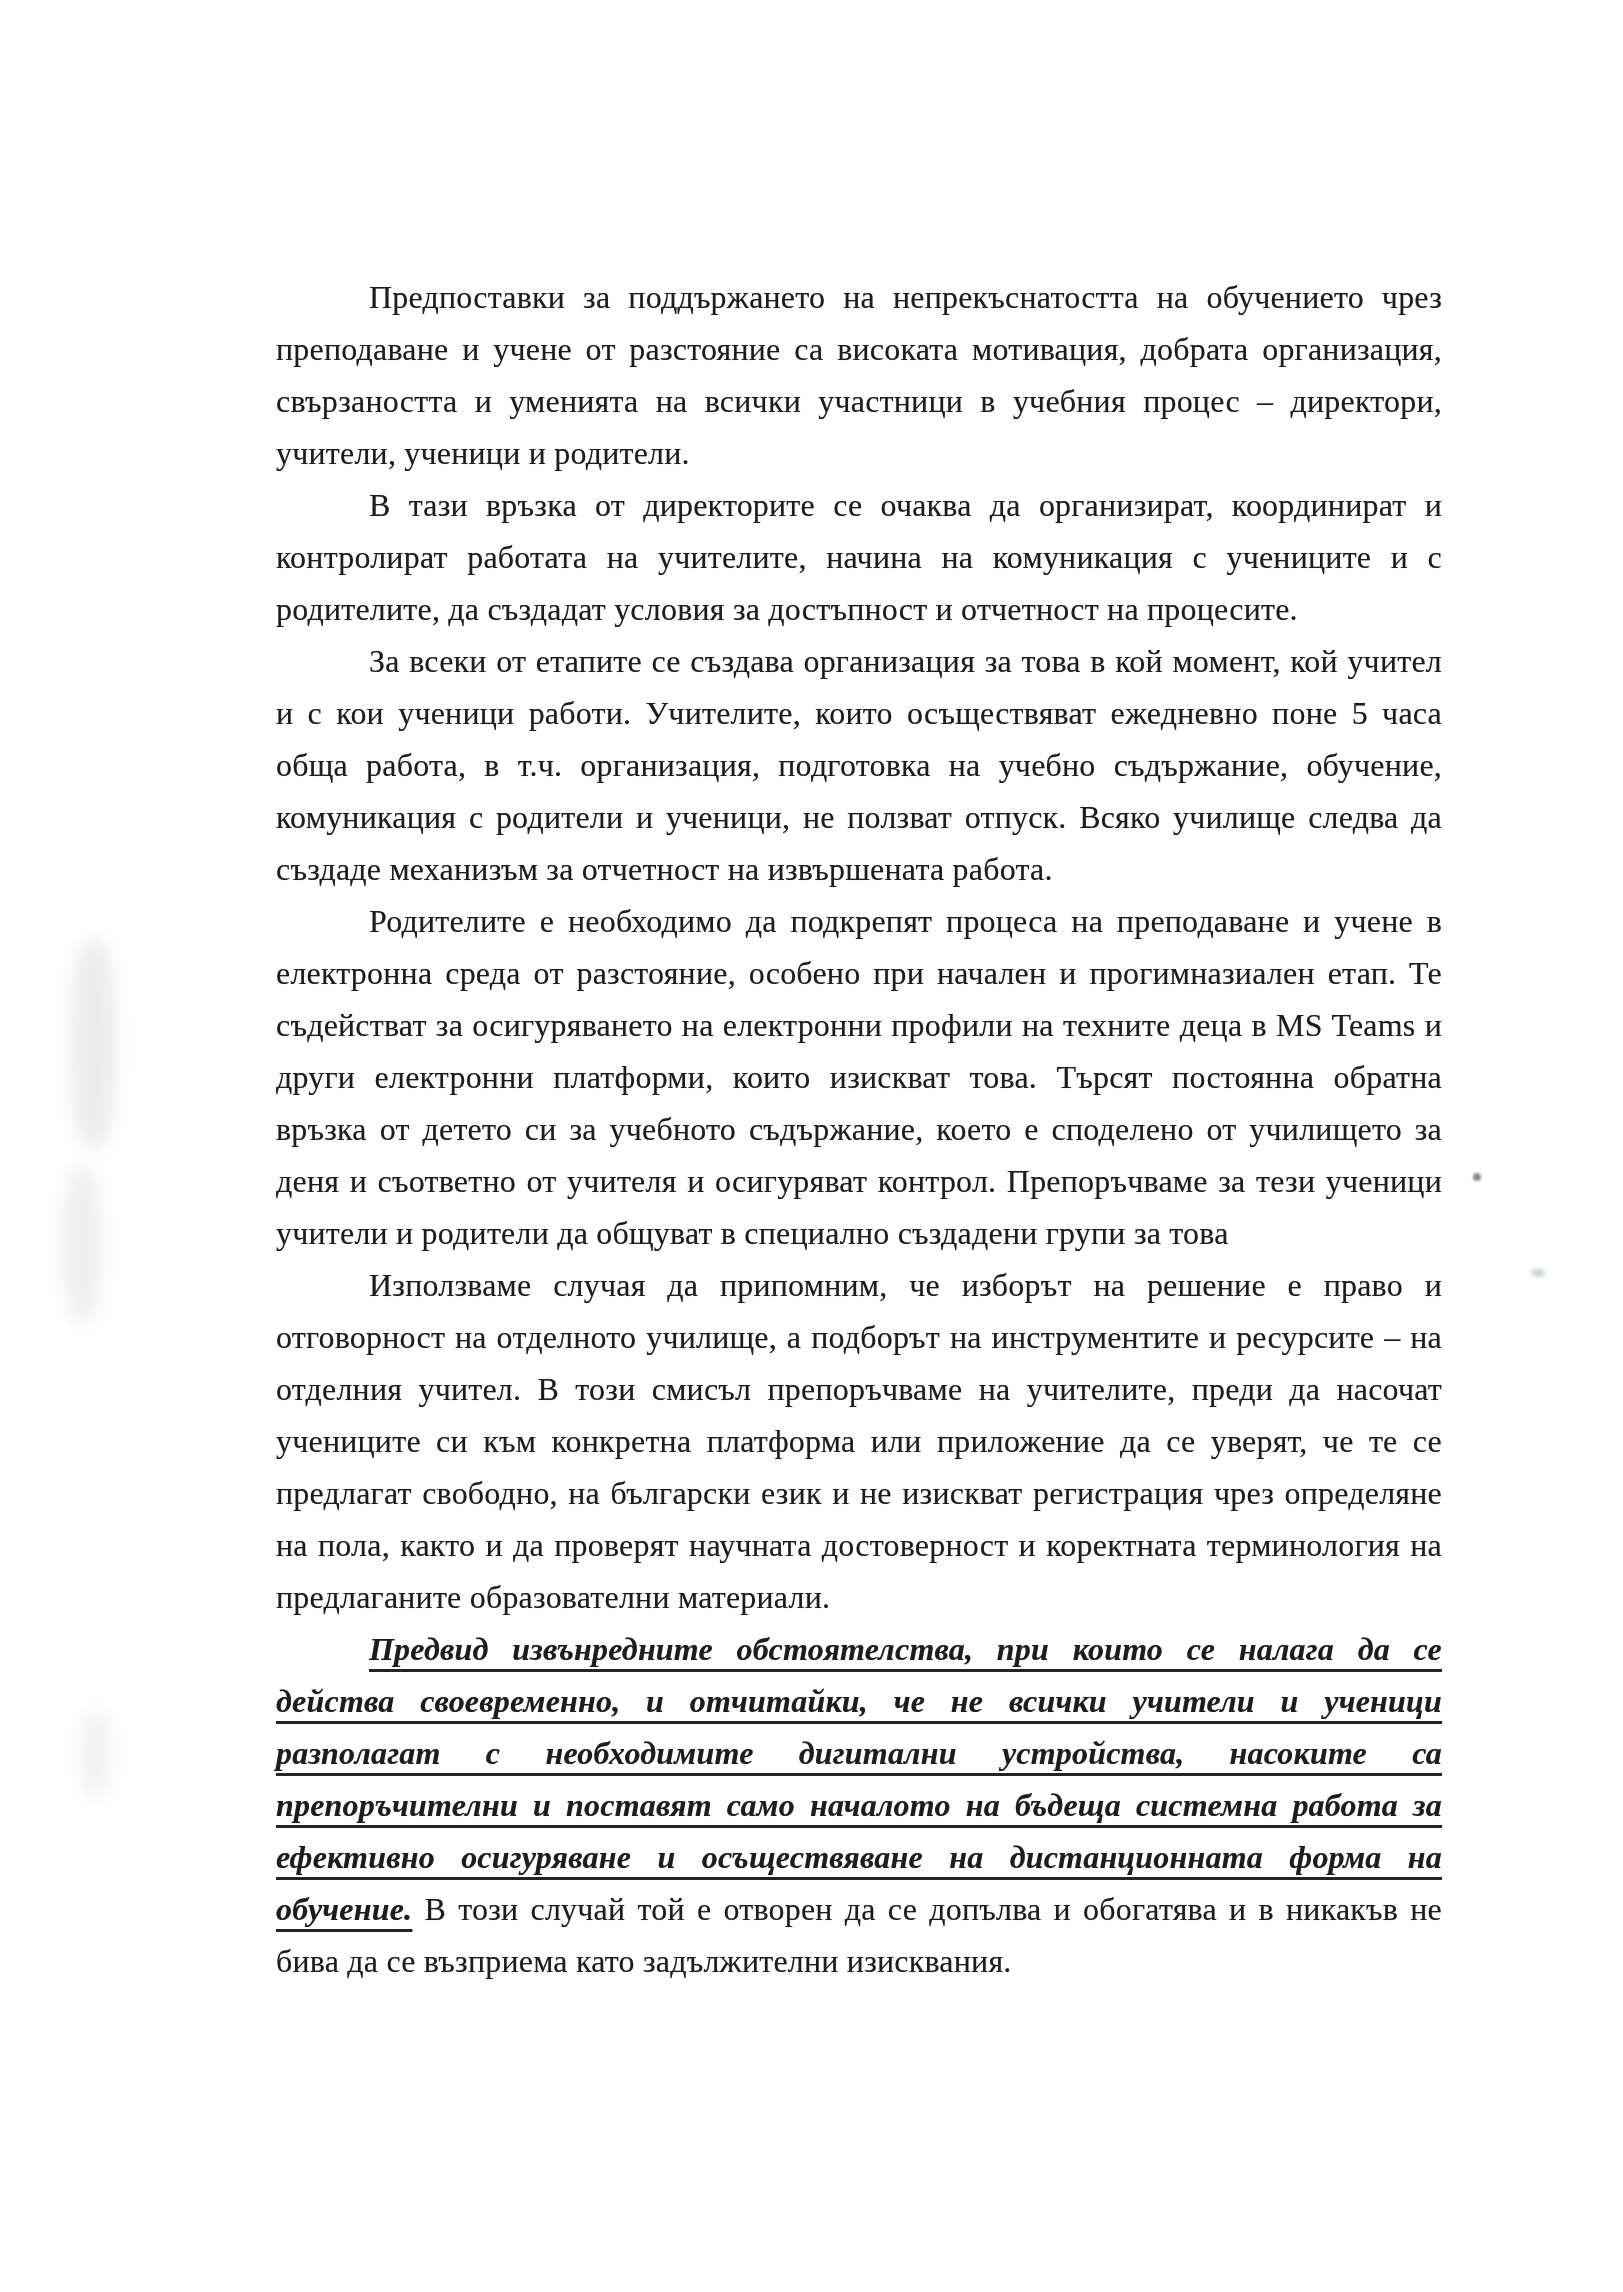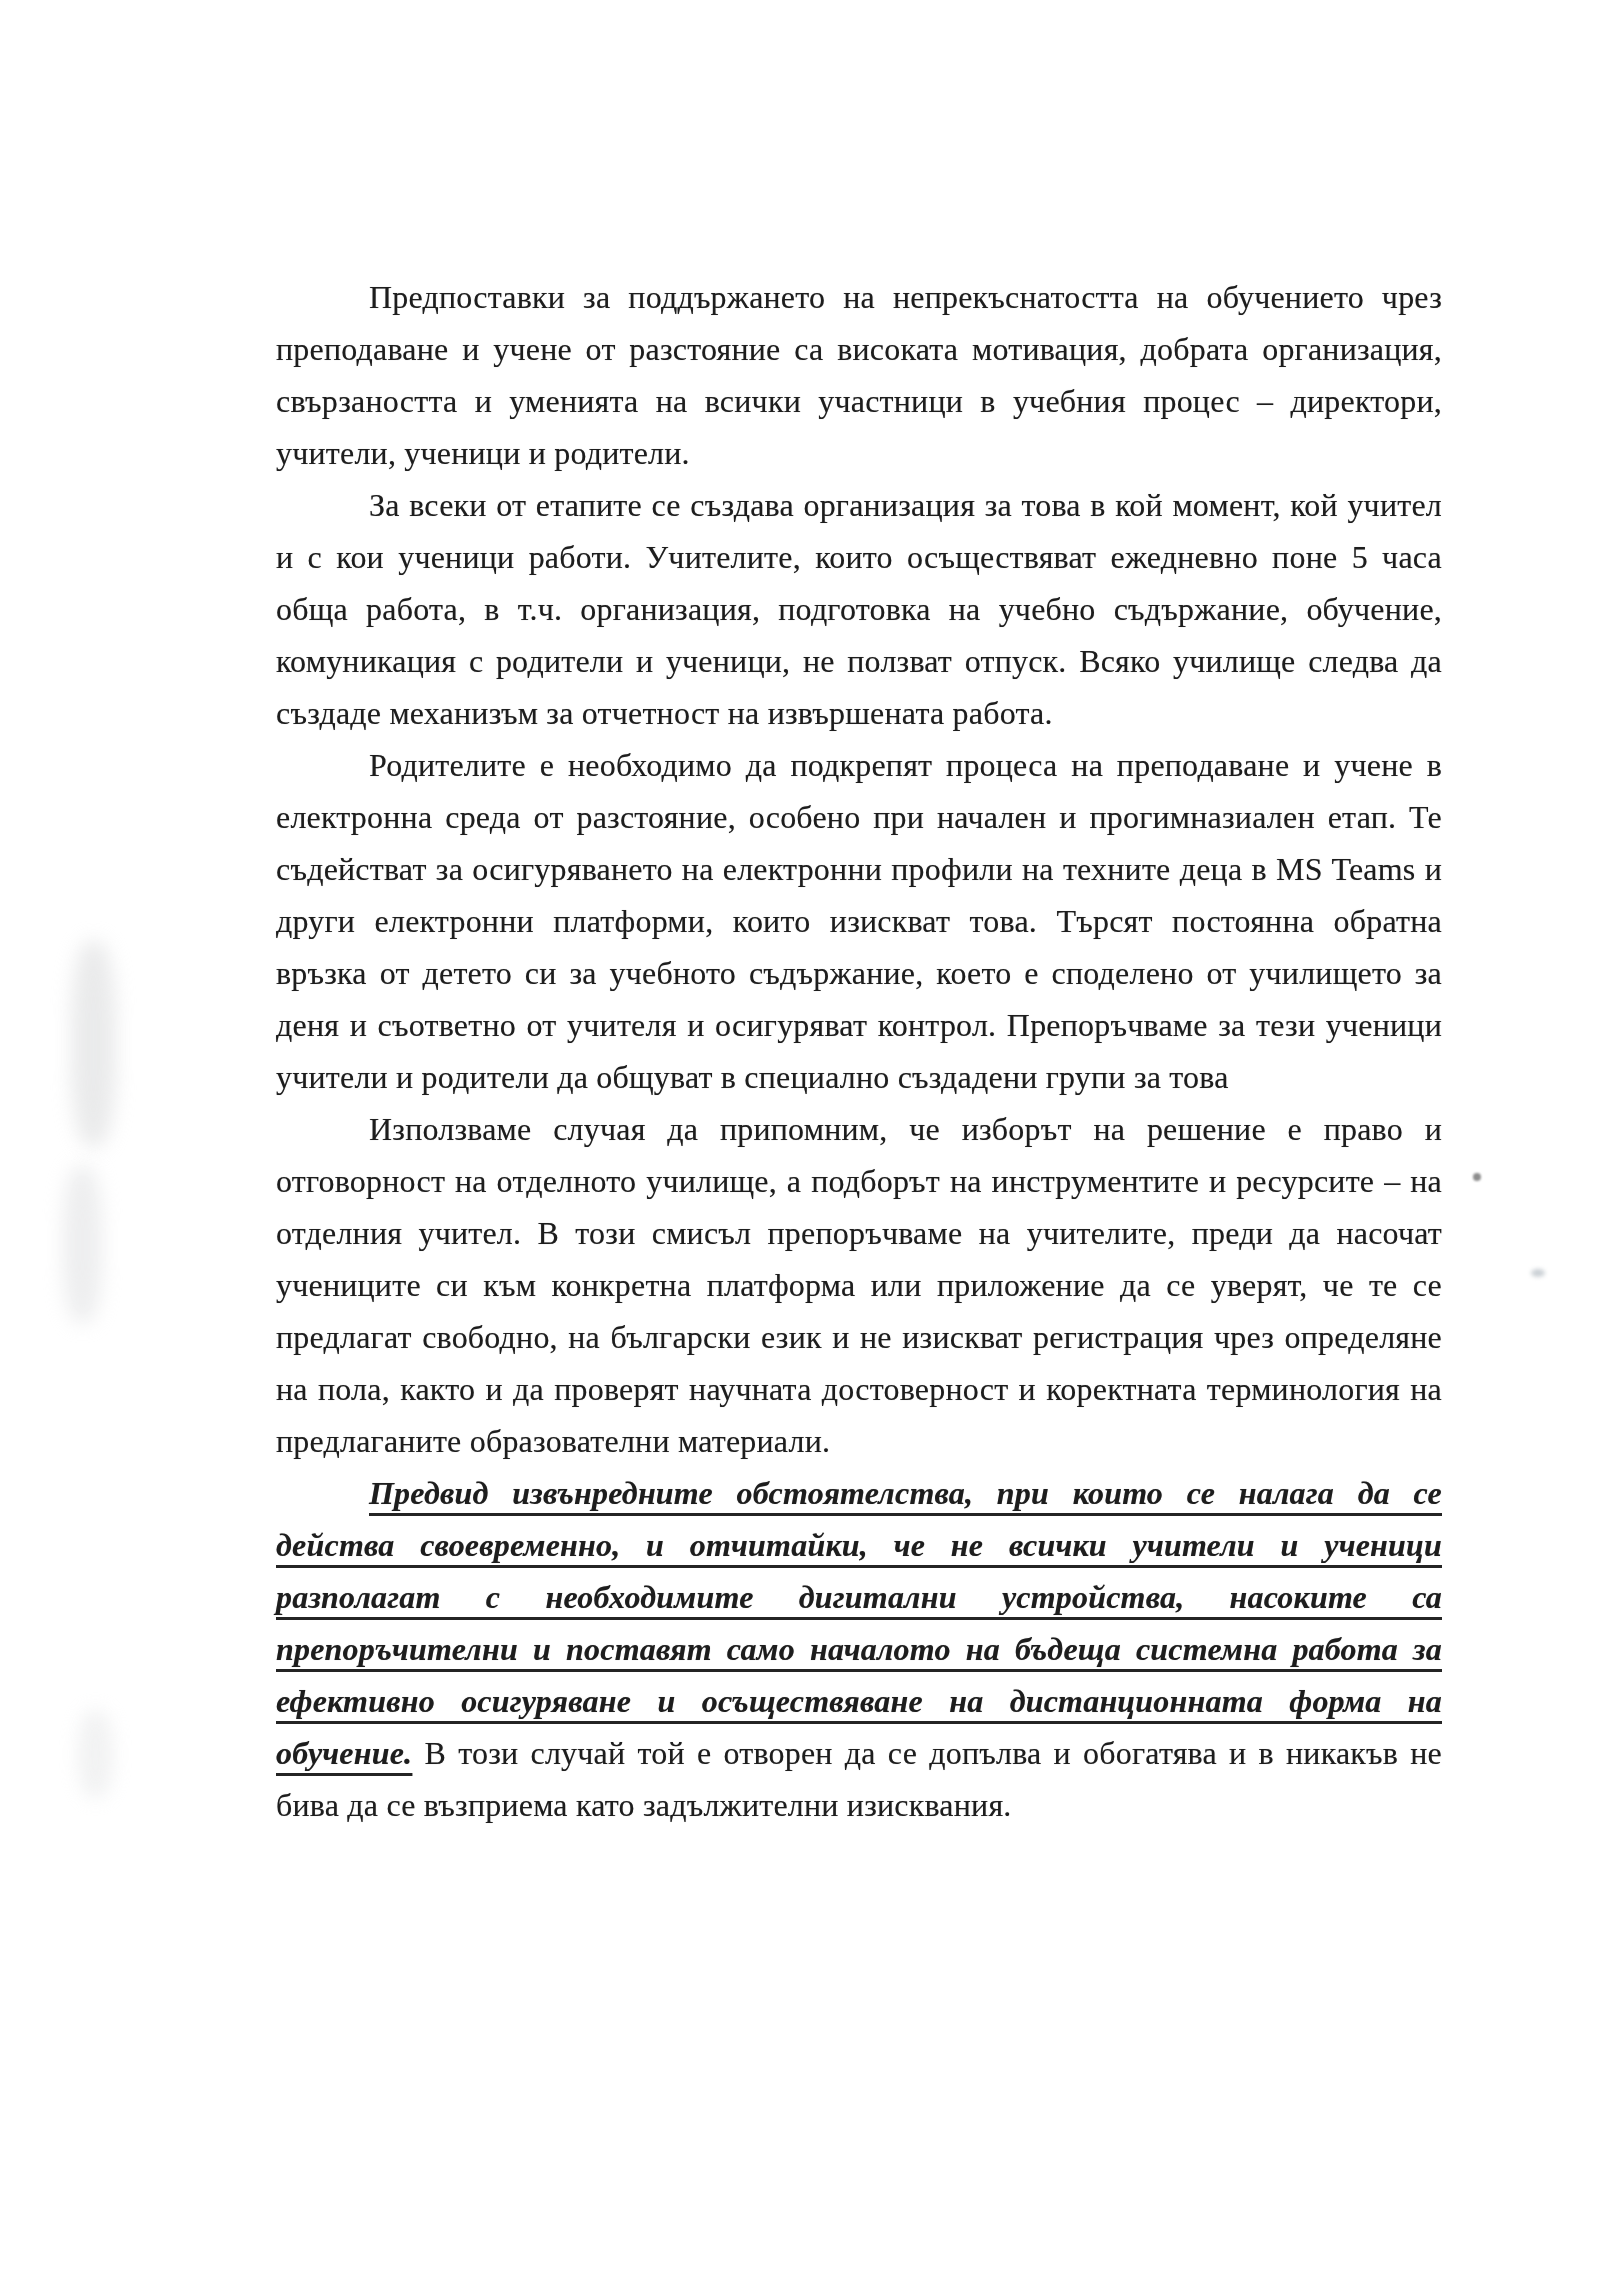--- a/index.html
+++ b/index.html
@@ -86,20 +86,21 @@
     filter: blur(8.8px);
   }
 </style>
 </head>
 <body>
 
 <div class="page">
 
   <div class="text-block">
     <p><span>Предпоставки за поддържането на непрекъснатостта на обучението чрез преподаване и учене от разстояние са високата мотивация, добрата организация, свързаността и уменията на всички участници в учебния процес – директори, учители, ученици и родители.</span></p>
+    <p><span>В тази връзка от директорите се очаква да организират, координират и контролират работата на учителите, начина на комуникация с учениците и с родителите, да създадат условия за достъпност и отчетност на процесите.</span></p>
     <p><span>За всеки от етапите се създава организация за това в кой момент, кой учител и с кои ученици работи. Учителите, които осъществяват ежедневно поне 5 часа обща работа, в т.ч. организация, подготовка на учебно съдържание, обучение, комуникация с родители и ученици, не ползват отпуск. Всяко училище следва да създаде механизъм за отчетност на извършената работа.</span></p>
     <p><span>Родителите е необходимо да подкрепят процеса на преподаване и учене в електронна среда от разстояние, особено при начален и прогимназиален етап. Те съдействат за осигуряването на електронни профили на техните деца в MS Teams и други електронни платформи, които изискват това. Търсят постоянна обратна връзка от детето си за учебното съдържание, което е споделено от училището за деня и съответно от учителя и осигуряват контрол. Препоръчваме за тези ученици учители и родители да общуват в специално създадени групи за това</span></p>
     <p><span>Използваме случая да припомним, че изборът на решение е право и отговорност на отделното училище, а подборът на инструментите и ресурсите – на отделния учител. В този смисъл препоръчваме на учителите, преди да насочат учениците си към конкретна платформа или приложение да се уверят, че те се предлагат свободно, на български език и не изискват регистрация чрез определяне на пола, както и да проверят научната достоверност и коректната терминология на предлаганите образователни материали.</span></p>
     <p><span class="emphasis">Предвид извънредните обстоятелства, при които се налага да се действа своевременно, и отчитайки, че не всички учители и ученици разполагат с необходимите дигитални устройства, насоките са препоръчителни и поставят само началото на бъдеща системна работа за ефективно осигуряване и осъществяване на дистанционната форма на обучение.</span><span> В този случай той е отворен да се допълва и обогатява и в никакъв не бива да се възприема като задължителни изисквания.</span></p>
   </div>
 
   <div class="artifact dot-1"></div>
   <div class="artifact dot-2"></div>
   <div class="artifact smudge-left-1"></div>
   <div class="artifact smudge-left-2"></div>

